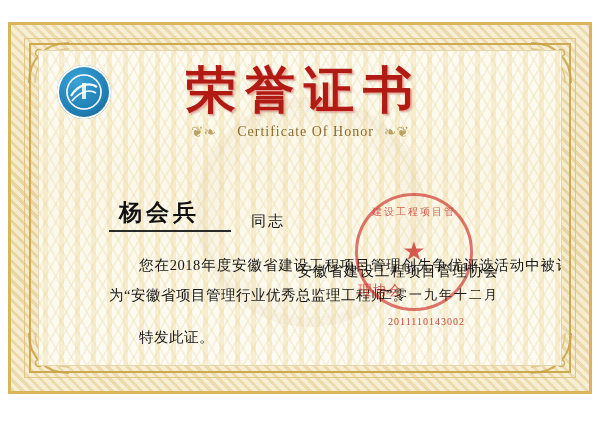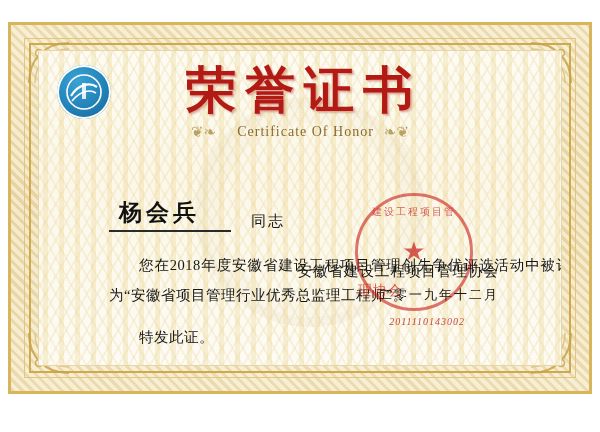--- a/index.html
+++ b/index.html
@@ -299,21 +299,20 @@
   }
 
   
   .serial {
     position: absolute;
     right: 96px;
     bottom: 38px;
     font-size: 10px;
     color: rgba(190,40,30,0.85);
     letter-spacing: 1px;
-    font-style: italic;
   }
 </style>
 </head>
 <body>
 
 <div id="certificate-root">
 
   <div class="page-bg"></div>
 
   <div class="gold-frame">

